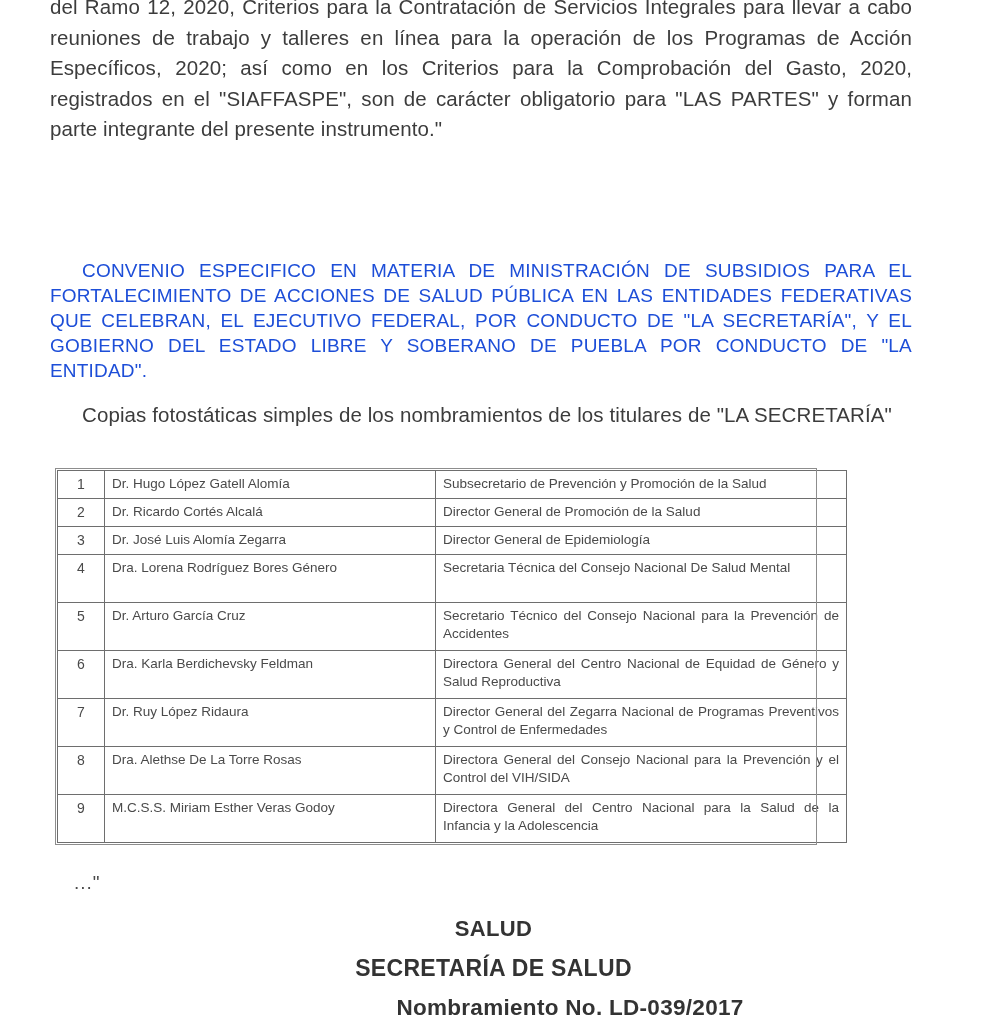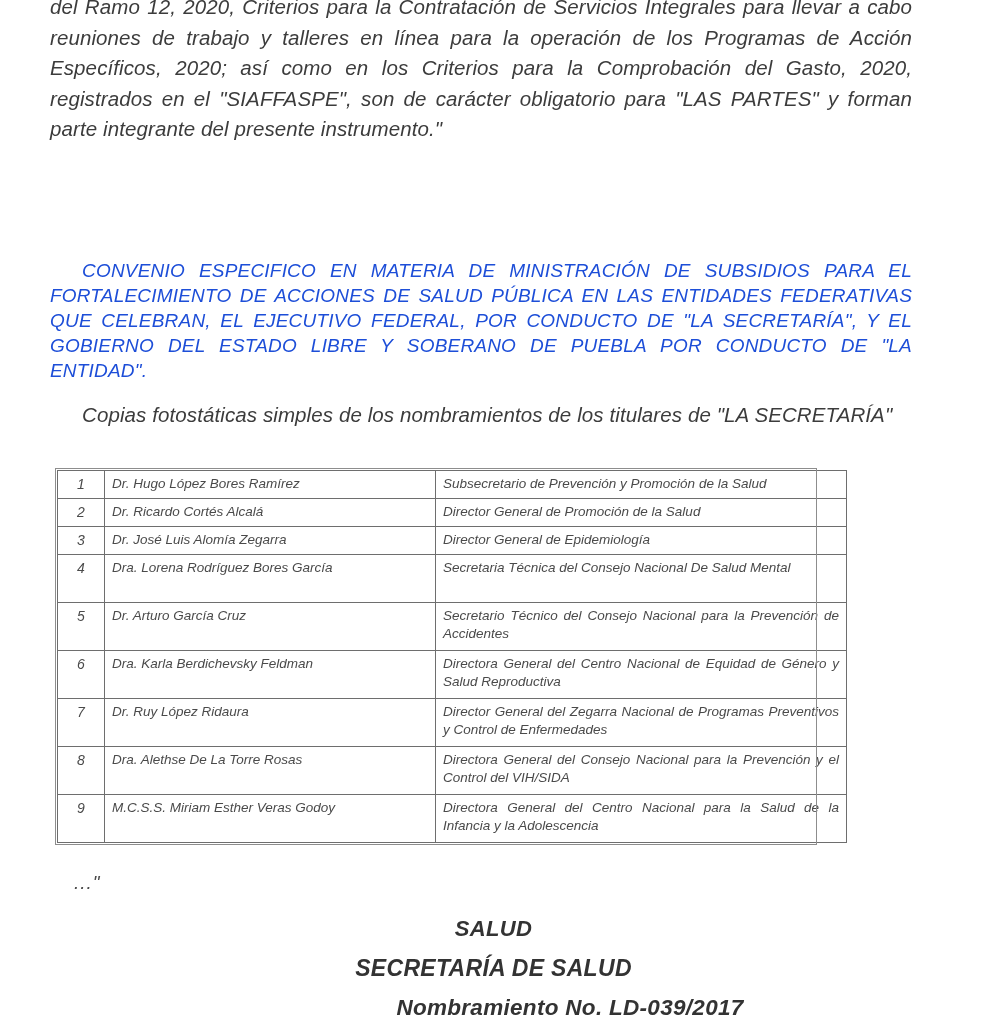--- a/index.html
+++ b/index.html
@@ -15,21 +15,20 @@
     font-family: "Liberation Sans", sans-serif;
     color: #3a3a3a;
     position: relative;
     -webkit-font-smoothing: antialiased;
   }
 
   .page {
     position: absolute;
     inset: 0;
     padding: 16px;
-    font-style: italic;
   }
 
   
   .para {
     position: absolute;
     left: 50px;
     width: 862px;
     text-align: justify;
     text-justify: inter-word;
     font-size: 20.5px;
@@ -180,36 +179,36 @@
 
   <div class="para-caps indent-first" style="top: 258px;">CONVENIO ESPECIFICO EN MATERIA DE MINISTRACIÓN DE SUBSIDIOS PARA EL FORTALECIMIENTO DE ACCIONES DE SALUD PÚBLICA EN LAS ENTIDADES FEDERATIVAS QUE CELEBRAN, EL EJECUTIVO FEDERAL, POR CONDUCTO DE "LA SECRETARÍA", Y EL GOBIERNO DEL ESTADO LIBRE Y SOBERANO DE PUEBLA POR CONDUCTO DE "LA ENTIDAD".</div>
 
   <div class="para indent-first" style="top: 400px;">Copias fotostáticas simples de los nombramientos de los titulares de "LA SECRETARÍA"</div>
 
   <div class="table-wrap">
     <table class="nombramientos">
       <tbody id="table-body">
           <tr class="short">
             <td class="num">1</td>
-            <td class="name">Dr. Hugo López Bores Ramírez</td>
+            <td class="name">Dr. Hugo López Gatell Alomía</td>
             <td class="role">Subsecretario de Prevención y Promoción de la Salud</td>
           </tr>
           <tr class="short">
             <td class="num">2</td>
             <td class="name">Dr. Ricardo Cortés Alcalá</td>
             <td class="role">Director General de Promoción de la Salud</td>
           </tr>
           <tr class="short">
             <td class="num">3</td>
             <td class="name">Dr. José Luis Alomía Zegarra</td>
             <td class="role">Director General de Epidemiología</td>
           </tr>
           <tr class="tall">
             <td class="num">4</td>
-            <td class="name">Dra. Lorena Rodríguez Bores García</td>
+            <td class="name">Dra. Lorena Rodríguez Bores Género</td>
             <td class="role">Secretaria Técnica del Consejo Nacional De Salud Mental</td>
           </tr>
           <tr class="tall">
             <td class="num">5</td>
             <td class="name">Dr. Arturo García Cruz</td>
             <td class="role">Secretario Técnico del Consejo Nacional para la Prevención de Accidentes</td>
           </tr>
           <tr class="tall">
             <td class="num">6</td>
             <td class="name">Dra. Karla Berdichevsky Feldman</td>

